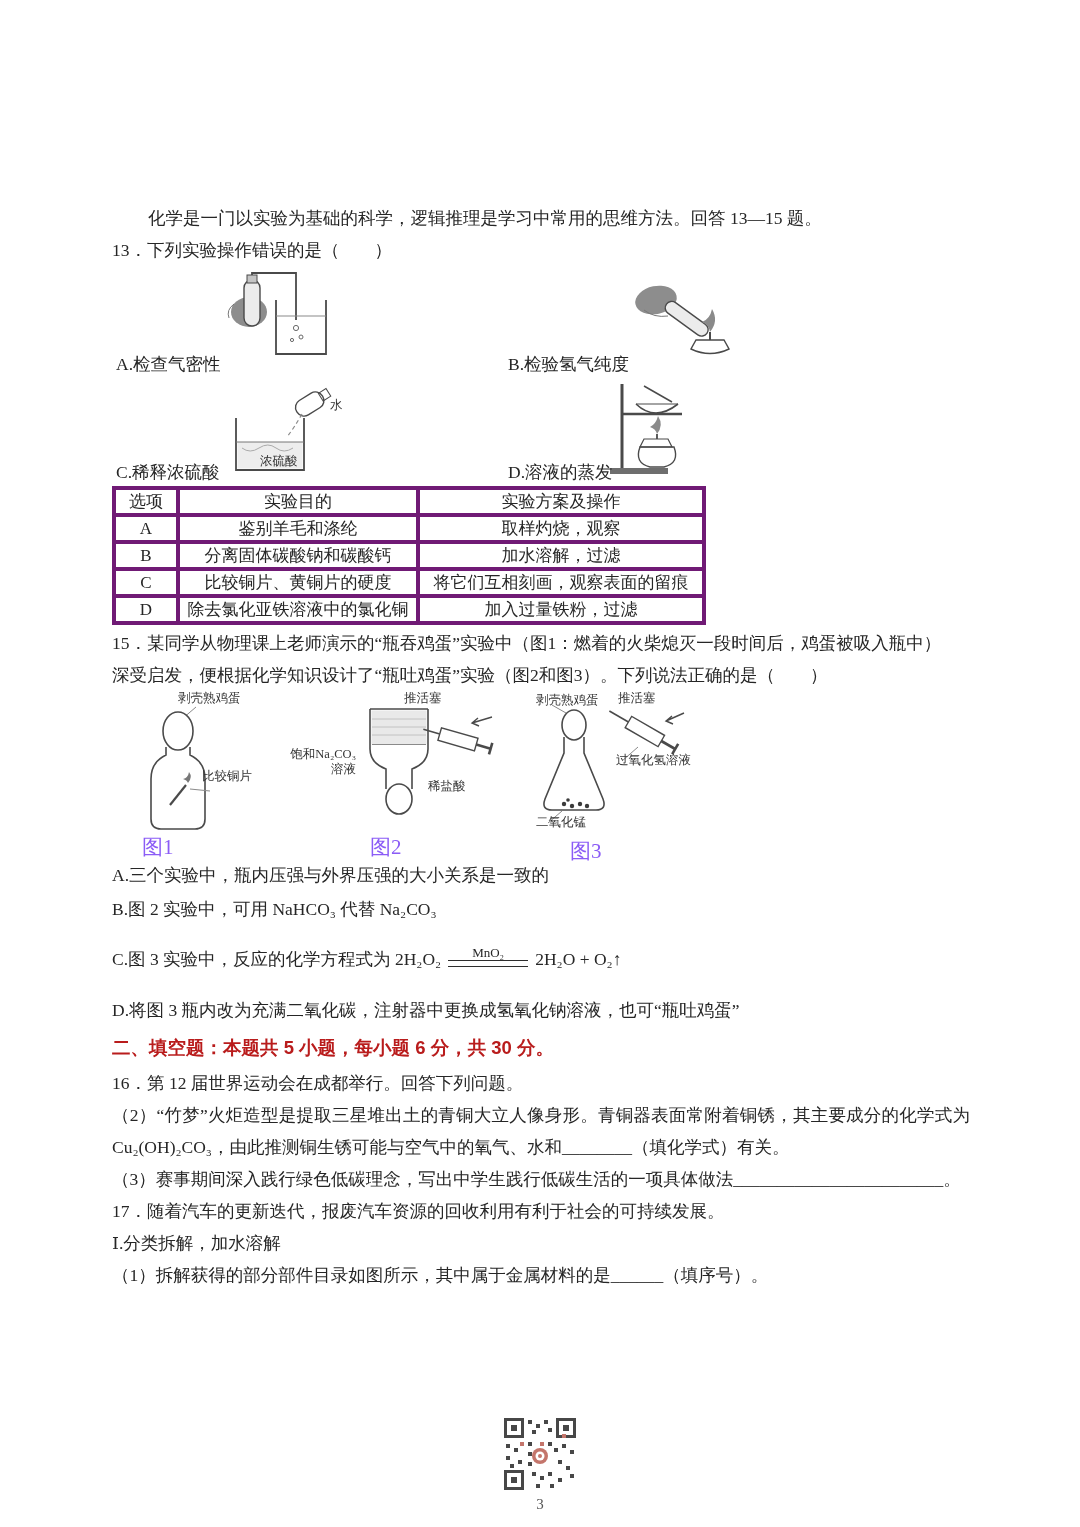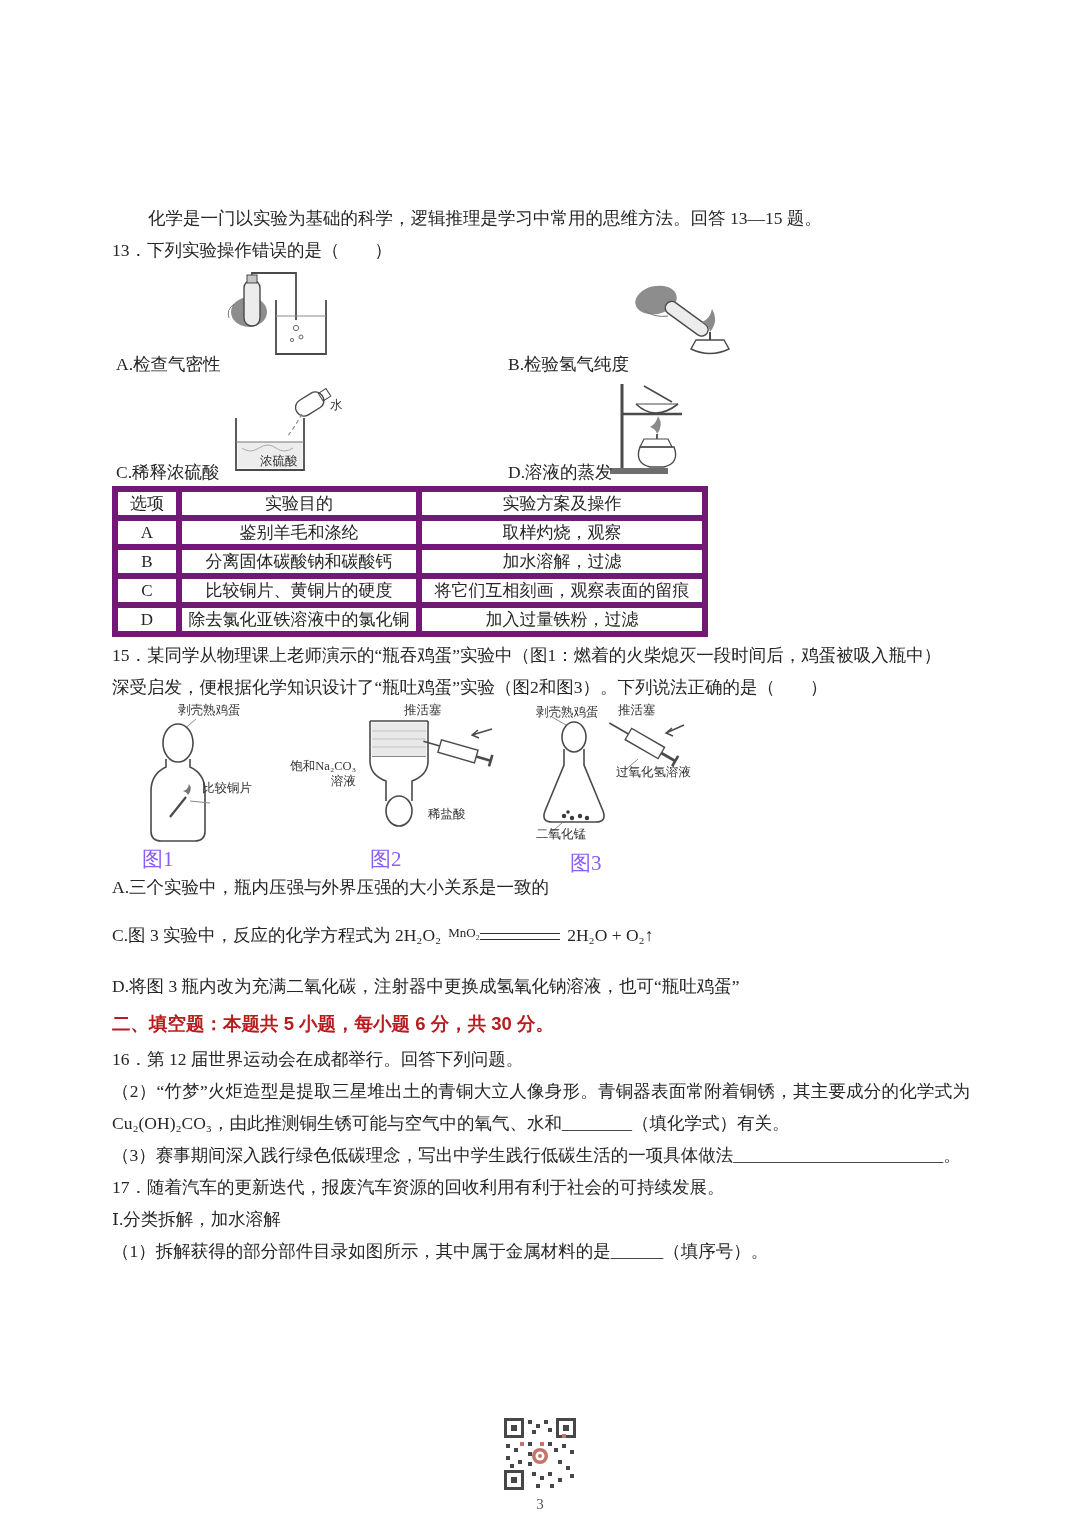--- a/index.html
+++ b/index.html
@@ -11,25 +11,25 @@
   .indent { text-indent: 36px; }
   .just { text-align: justify; }
   .figs { position: relative; }
   .q13-figs { height: 218px; }
   .q15-figs { height: 168px; text-align: right; }
   .abs { position: absolute; }
   .sm { position: absolute; font-size: 12.5px; line-height: 15px; color: #333; }
   .optlab { position: absolute; font-size: 17.5px; }
   .caption { position: absolute; font-size: 21px; color: #8b5cf6; }
   table.q14 { border-collapse: collapse; margin: 2px 0; }
-  table.q14 th, table.q14 td { border: 6px solid #701a75; text-align: center; height: 16px; font-weight: normal; font-size: 17px; padding: 0 6px; }
+  table.q14 th, table.q14 td { border: 4px solid #701a75; text-align: center; height: 16px; font-weight: normal; font-size: 17px; padding: 0 6px; }
   .col-opt { width: 64px; } .col-purpose { width: 240px; } .col-plan { width: 286px; }
   .section-head { font-family: "Liberation Sans", "DejaVu Sans", sans-serif; font-weight: bold; font-size: 18.5px; line-height: 38px; color: #b91c1c; }
   .eq { display: flex; align-items: center; height: 64px; }
-  .cat-stack { display: inline-flex; flex-direction: row; align-items: flex-end; margin: 0 7px; transform: translateY(-3px); }
+  .cat-stack { display: inline-flex; flex-direction: column; align-items: center; margin: 0 7px; transform: translateY(-3px); }
   .cat-text { font-size: 13px; line-height: 15px; }
   .cat-lines { width: 80px; height: 7px; border-top: 1.5px solid #2e2e2e; border-bottom: 1.5px solid #2e2e2e; }
   .qr { position: absolute; left: 502px; top: 1372px; }
   .pagenum { position: absolute; left: 0; width: 1080px; top: 1452px; text-align: center; font-size: 15px; color: #555; }
 </style>
 </head>
 <body>
 
 <div class="page">
   <div class="content">
@@ -159,21 +159,21 @@
         <g transform="rotate(16 115 40)">
           <line x1="97" y1="40" x2="80" y2="40" stroke="#4a4a4a" stroke-width="1.6"></line>
           <rect x="97" y="33.5" width="38" height="13" fill="#ffffff" stroke="#4a4a4a" stroke-width="1.4"></rect>
           <line x1="135" y1="40" x2="150" y2="40" stroke="#4a4a4a" stroke-width="2.6"></line>
           <line x1="150" y1="34" x2="150" y2="46" stroke="#4a4a4a" stroke-width="2.6"></line>
         </g>
         <path d="M150,18 L130,24 M136,19 L130,24 L137,27" fill="none" stroke="#4a4a4a" stroke-width="1.4"></path>
       </svg>
       <span class="sm" style="left:292px;top:0">推活塞</span>
       <span class="sm" style="left:166px;top:56px;width:78px">饱和Na₂CO₃溶液</span>
-      <span class="sm" style="left:316px;top:104px">稀盐酸</span>
+      <span class="sm" style="left:316px;top:88px">稀盐酸</span>
       <span class="caption" style="left:258px;top:142px">图2</span>
 
       <svg class="abs" style="left:420px;top:8px" width="175" height="138" viewBox="0 0 175 138">
         <line x1="20" y1="6" x2="34" y2="14" stroke="#8a8a8a"></line>
         <ellipse cx="42" cy="26" rx="12" ry="15" fill="#ffffff" stroke="#4a4a4a" stroke-width="1.6"></ellipse>
         <path d="M32,38 L32,54 L13,100 Q9,111 20,111 L64,111 Q75,111 71,100 L52,54 L52,38" fill="none" stroke="#4a4a4a" stroke-width="1.6"></path>
         <circle cx="32" cy="105" r="2.2" fill="#3a3a3a"></circle>
         <circle cx="40" cy="107" r="2.2" fill="#3a3a3a"></circle>
         <circle cx="48" cy="105" r="2.2" fill="#3a3a3a"></circle>
         <circle cx="55" cy="107" r="2.2" fill="#3a3a3a"></circle>
@@ -189,20 +189,21 @@
         <line x1="16" y1="124" x2="30" y2="112" stroke="#8a8a8a"></line>
       </svg>
       <span class="sm" style="left:424px;top:2px">剥壳熟鸡蛋</span>
       <span class="sm" style="left:506px;top:0">推活塞</span>
       <span class="sm" style="left:504px;top:62px">过氧化氢溶液</span>
       <span class="sm" style="left:424px;top:124px">二氧化锰</span>
       <span class="caption" style="left:458px;top:146px">图3</span>
     </div>
 
     <p class="para">A.三个实验中，瓶内压强与外界压强的大小关系是一致的</p>
+    <p class="para" style="line-height:36px">B.图 2 实验中，可用 NaHCO₃ 代替 Na₂CO₃</p>
 
     <p class="para eq">
       <span>C.图 3 实验中，反应的化学方程式为 2H₂O₂</span>
       <span class="cat-stack">
         <span class="cat-text">MnO₂</span>
         <span class="cat-lines"></span>
       </span>
       <span>2H₂O + O₂↑</span>
     </p>
 

